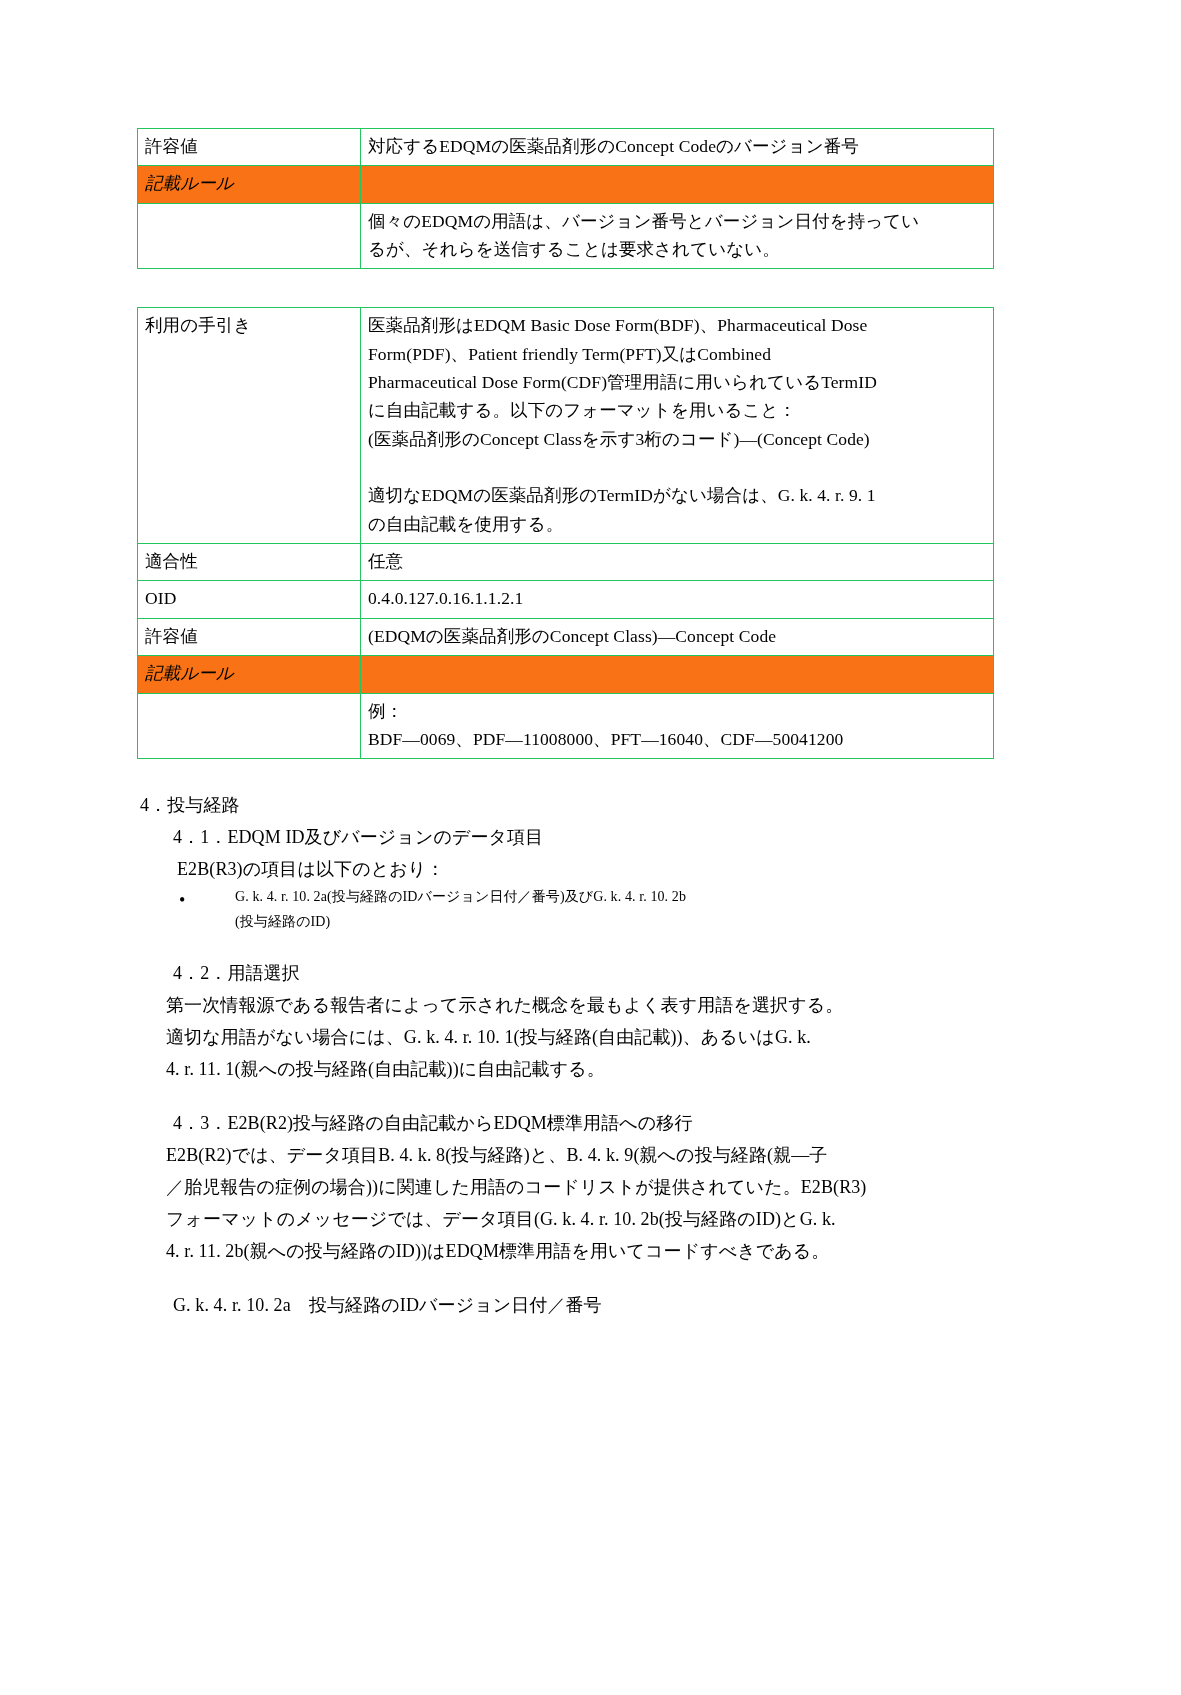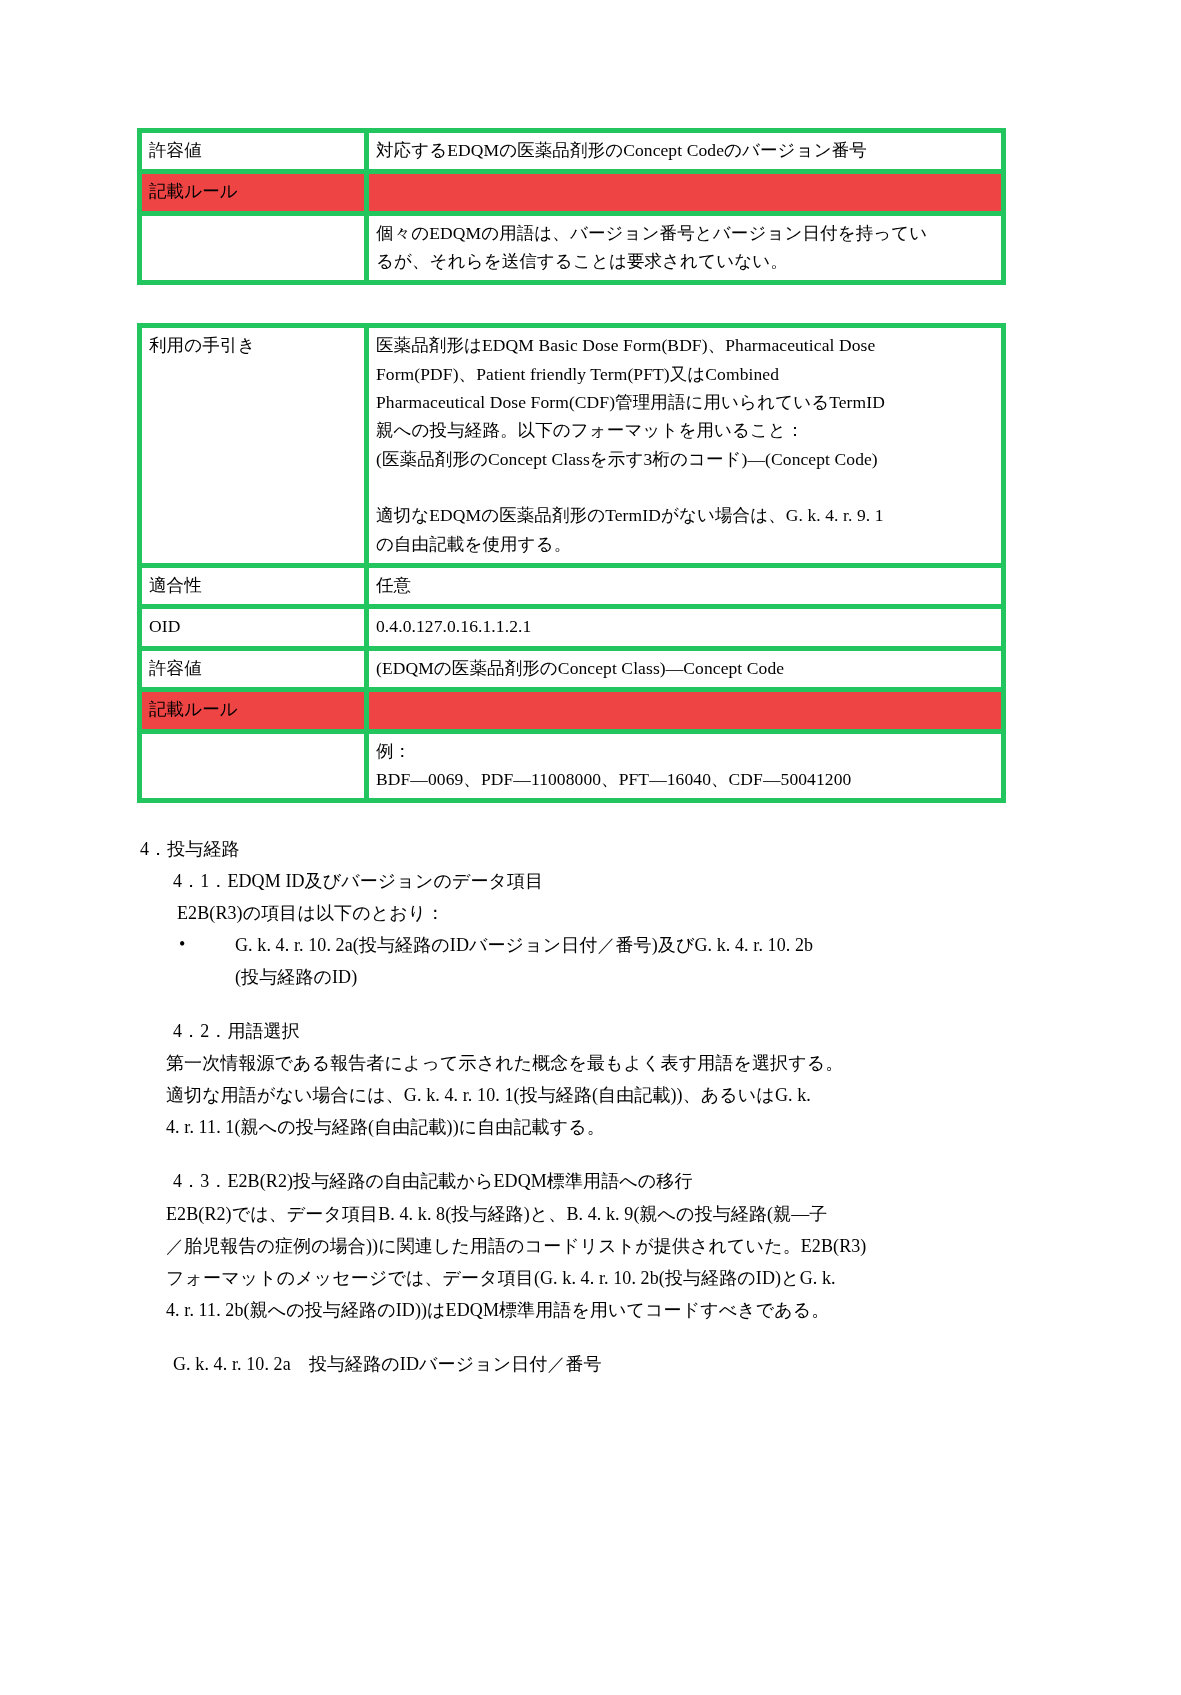--- a/index.html
+++ b/index.html
@@ -25,33 +25,34 @@
   }
 
   
   table.doc-table {
     border-collapse: collapse;
     width: 822px;
     table-layout: fixed;
     margin: 0;
   }
   table.doc-table td {
-    border: 5px solid #22c55e;
+    border: 1px solid #22c55e;
     padding: 3px 10px 5px 7px;
     font-size: 17.5px;
     line-height: 1.62;
     vertical-align: top;
     letter-spacing: 0.1px;
     word-break: break-all;
   }
   td.label-cell {
     width: 205px;
   }
   td.shaded {
-    background: #ef4444;
+    background: #f97316;
+    font-style: italic;
   }
   td.value-cell {
     width: 615px;
   }
   .cell-line { display: block; white-space: pre-wrap; }
   .blank-line { display: block; height: 1.62em; }
 
   
   .gap-sm { height: 22px; }
   .gap-md { height: 30px; }
@@ -88,21 +89,21 @@
   }
 
   
   ul.bullets {
     list-style: none;
     margin: 0;
     padding: 0;
   }
   ul.bullets li {
     position: relative;
-    font-size: 18px;
+    font-size: 14px;
     line-height: 1.78;
     margin: 0 0 0 36px;
     padding-left: 62px;
     letter-spacing: 0.1px;
   }
   ul.bullets li::before {
     content: "\2022";
     position: absolute;
     left: 6px;
     top: -1px;
@@ -147,21 +148,21 @@
 
 
   <table class="doc-table">
     <tbody>
       <tr>
         <td class="label-cell">利用の手引き</td>
         <td class="value-cell">
           <span class="cell-line">医薬品剤形はEDQM Basic Dose Form(BDF)、Pharmaceutical Dose</span>
           <span class="cell-line">Form(PDF)、Patient friendly Term(PFT)又はCombined</span>
           <span class="cell-line">Pharmaceutical Dose Form(CDF)管理用語に用いられているTermID</span>
-          <span class="cell-line">親への投与経路。以下のフォーマットを用いること：</span>
+          <span class="cell-line">に自由記載する。以下のフォーマットを用いること：</span>
           <span class="cell-line">(医薬品剤形のConcept Classを示す3桁のコード)—(Concept Code)</span>
           <span class="blank-line"></span>
           <span class="cell-line">適切なEDQMの医薬品剤形のTermIDがない場合は、G. k. 4. r. 9. 1</span>
           <span class="cell-line">の自由記載を使用する。</span>
         </td>
       </tr>
       <tr>
         <td class="label-cell">適合性</td>
         <td class="value-cell">
           <span class="cell-line">任意</span>

